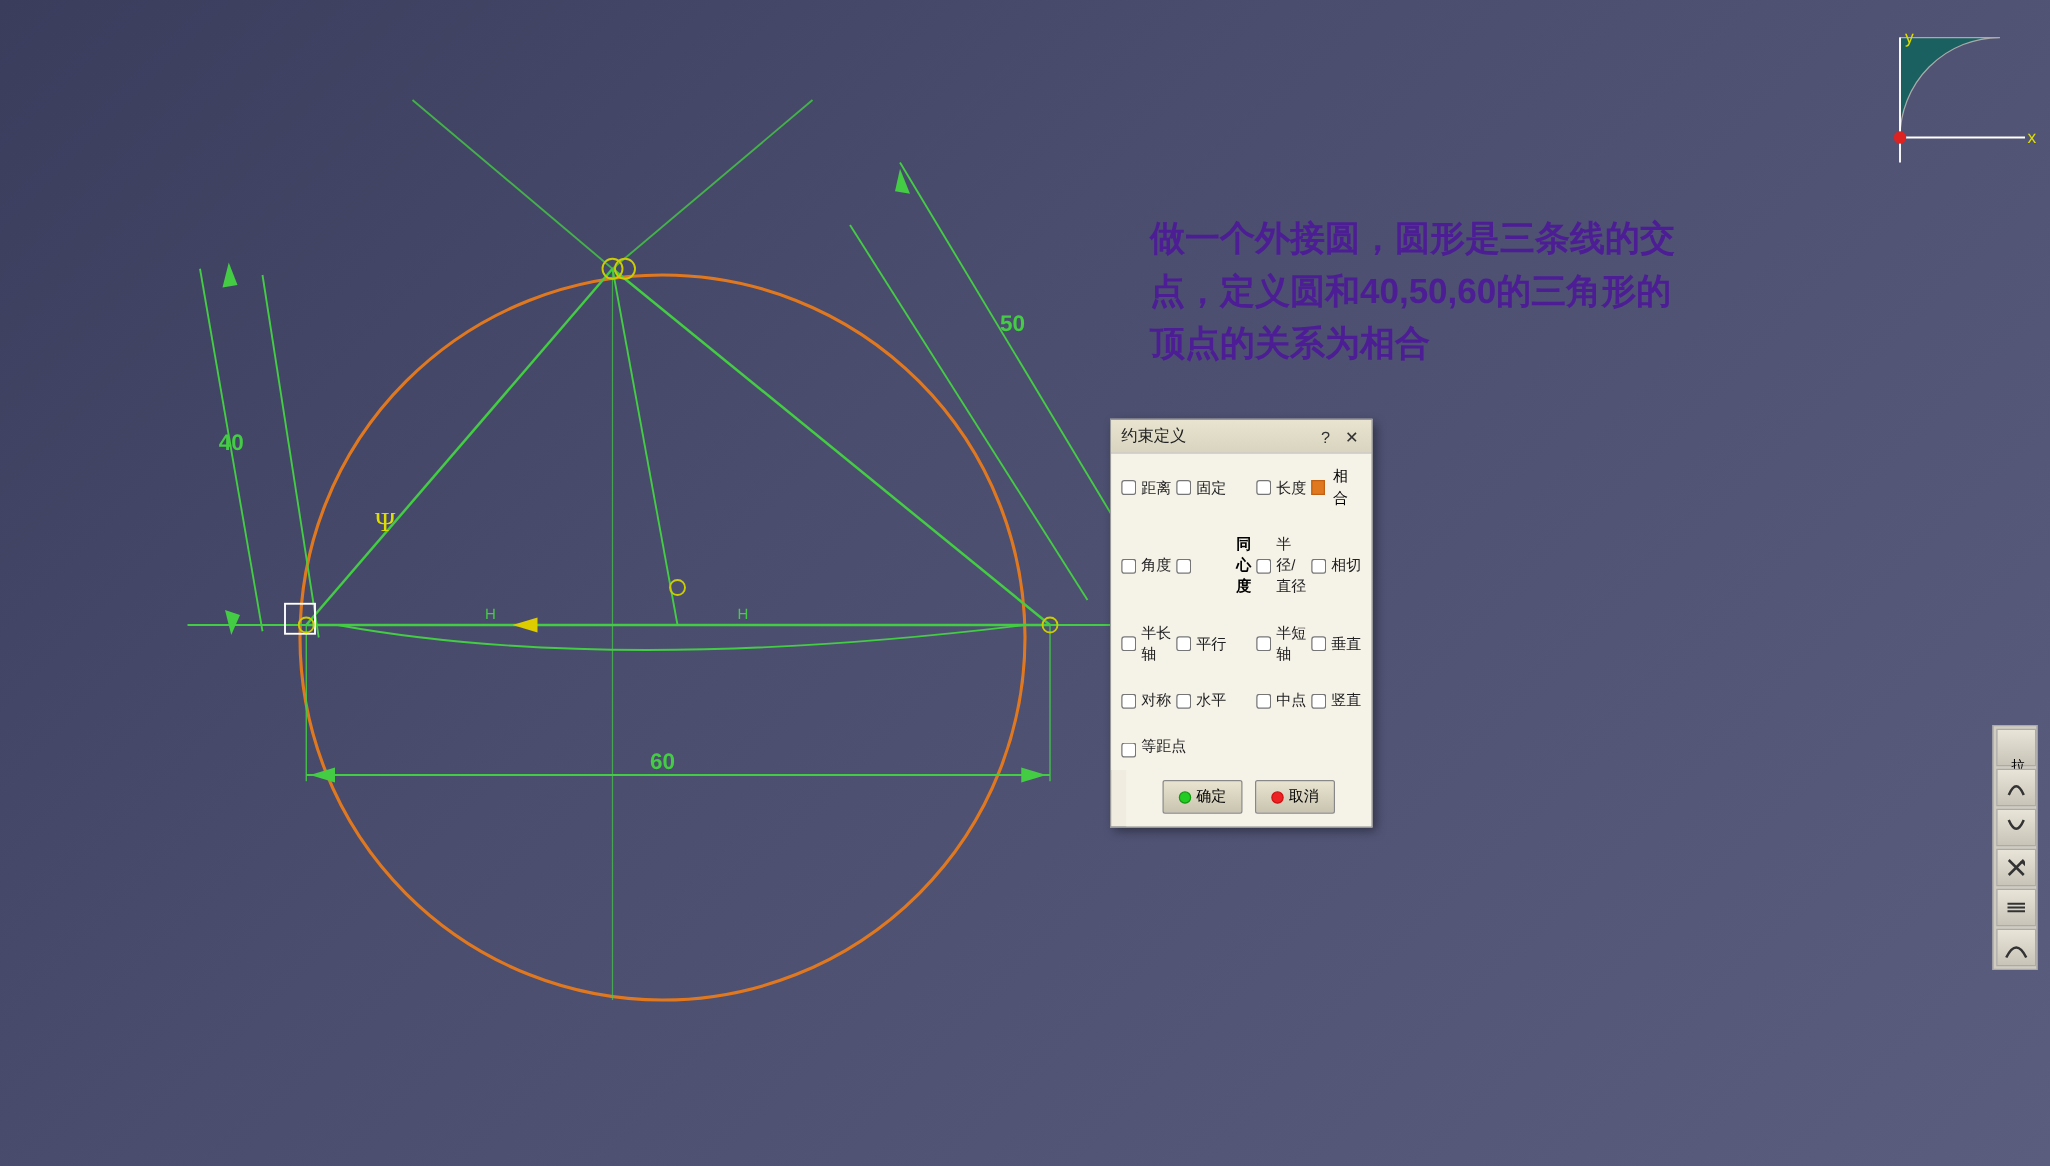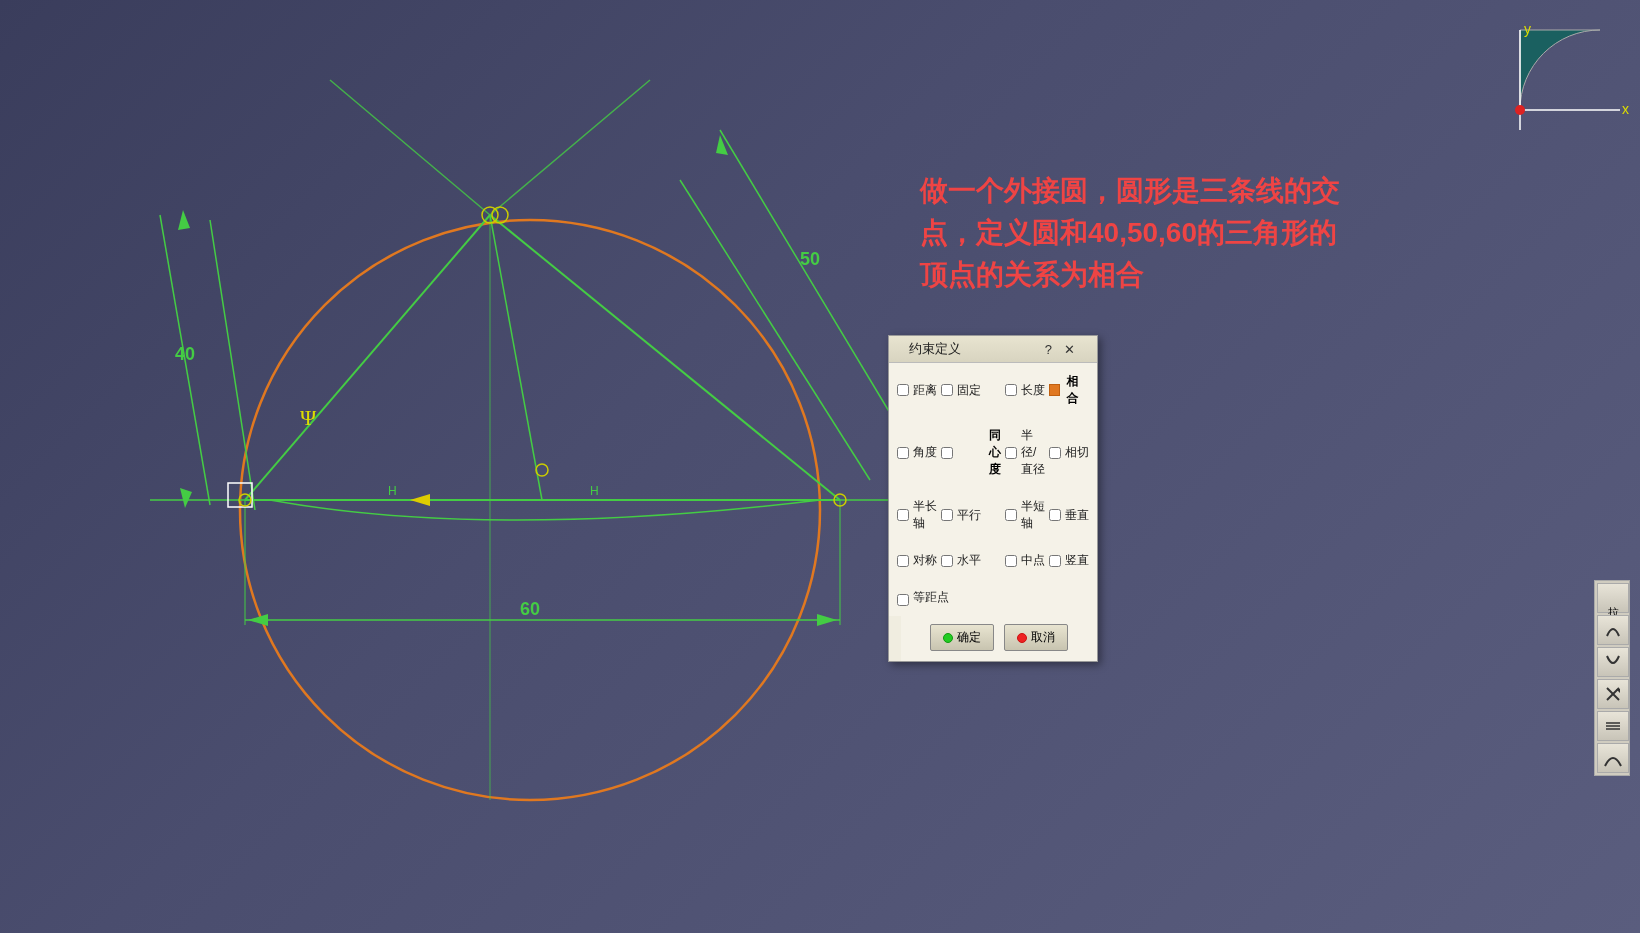--- a/index.html
+++ b/index.html
@@ -10,42 +10,42 @@
       overflow: hidden;
       position: relative;
       font-family: 'SimSun', 'Microsoft YaHei', sans-serif;
     }
 
     
     .instruction-text {
       position: absolute;
       top: 170px;
       left: 920px;
-      color: #ef4444;
+      color: #4c1d95;
       font-size: 28px;
       line-height: 1.5;
       font-weight: bold;
       max-width: 440px;
     }
 
     
     .dialog {
       position: absolute;
       top: 335px;
       left: 888px;
       width: 210px;
       background: #f0ede0;
       border: 1px solid #999;
       box-shadow: 3px 3px 8px rgba(0,0,0,0.4);
     }
 
     .dialog-title-bar {
       background: linear-gradient(180deg, #e8e4d0 0%, #d8d4c0 100%);
       border-bottom: 1px solid #bbb;
-      padding: 4px 20px;
+      padding: 4px 8px;
       display: flex;
       align-items: center;
       justify-content: space-between;
     }
 
     .dialog-title {
       font-size: 13px;
       color: #222;
     }
 
@@ -278,21 +278,21 @@
         <input type="checkbox" style="">
         <span class="dialog-item-label">固定</span>
       </div>
 
       <div class="dialog-item">
         <input type="checkbox" style="">
         <span class="dialog-item-label">长度</span>
       </div>
       <div class="dialog-item highlighted">
         <span class="coincident-icon"></span>
-        <span class="dialog-item-label" style="font-weight:bold;">相合</span>
+        <span class="dialog-item-label" style="font-weight:normal;">相合</span>
       </div>
 
       <div class="dialog-item">
         <input type="checkbox" style="">
         <span class="dialog-item-label">角度</span>
       </div>
       <div class="dialog-item highlighted">
         <input type="checkbox" style="accent-color: rgb(68, 136, 255);">
         <span class="dialog-item-label" style="font-weight:bold;margin-left:32px;">同心度</span>
       </div>

